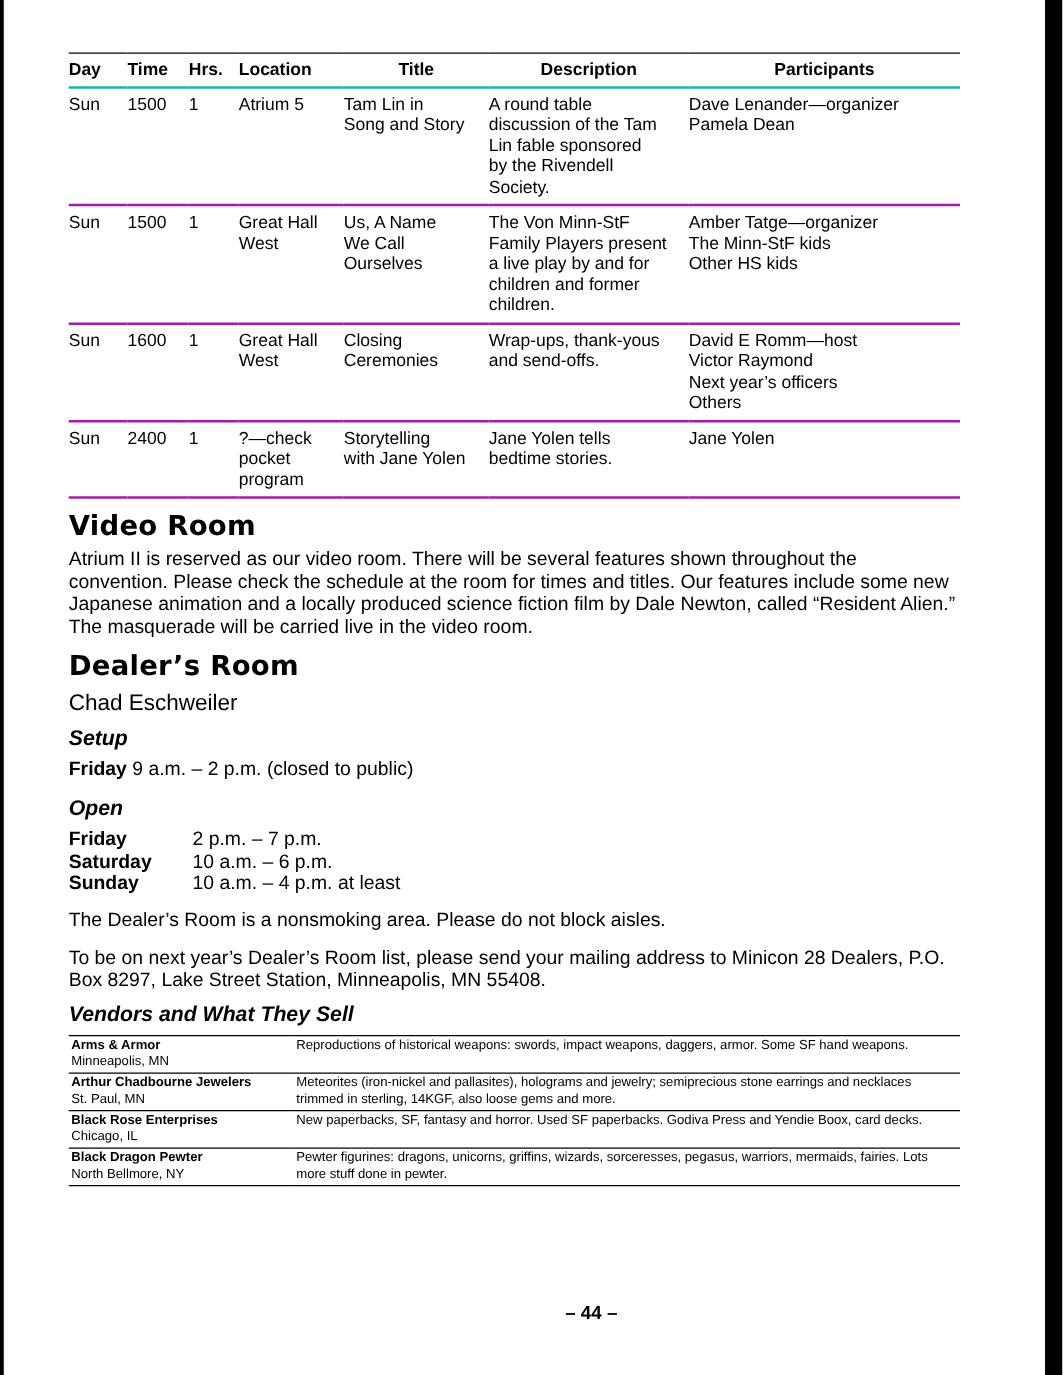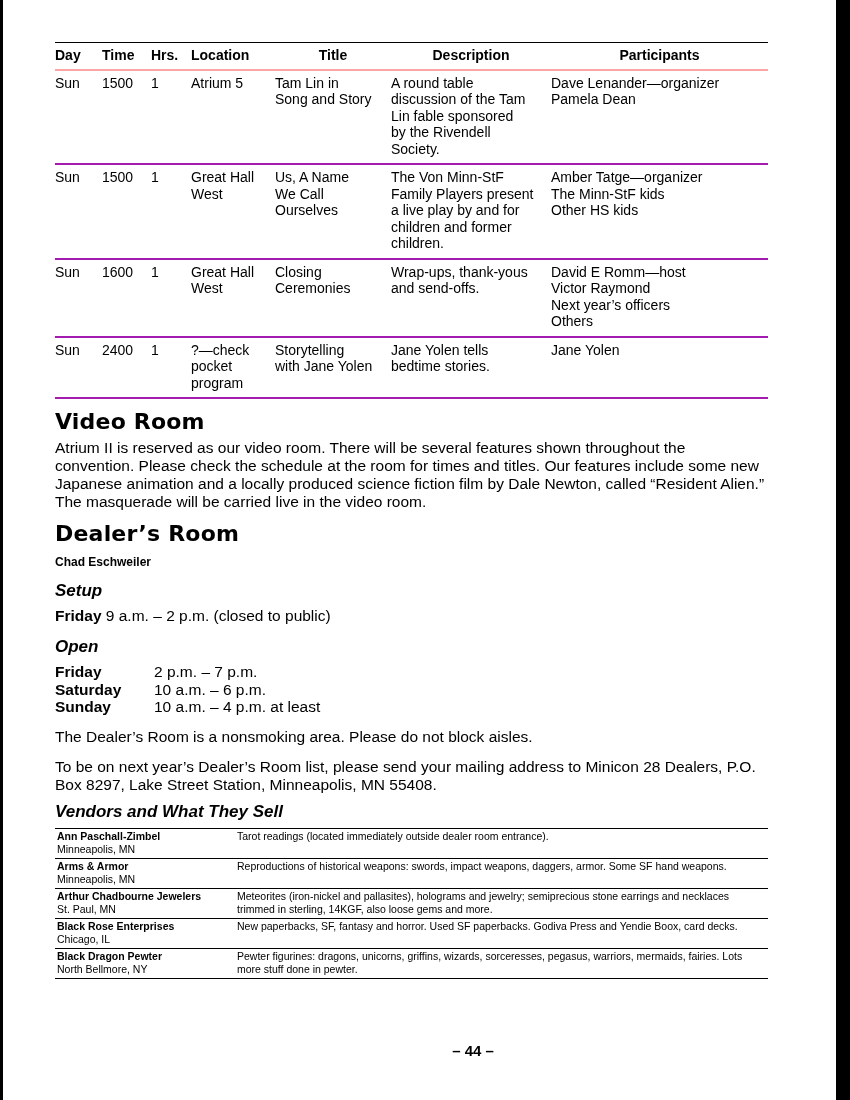--- a/index.html
+++ b/index.html
@@ -9,35 +9,35 @@
   }
   .edge-left { position: absolute; left: 0; top: 0; width: 3px; height: 1100px; background: #000; }
   .edge-right { position: absolute; left: 836px; top: 0; width: 14px; height: 1100px; background: #000; }
 
   .page { position: absolute; left: 55px; top: 42px; width: 712px; }
 
   
   table.sched { width: 713px; border-collapse: collapse; font-size: 14px; line-height: 16.5px; }
   table.sched th {
     font-weight: bold; font-size: 14px; text-align: left; padding: 4px 0 5px 0;
-    border-top: 1.5px solid #000; border-bottom: 2px solid #fca5a5;
+    border-top: 1.5px solid #000; border-bottom: 2px solid #14b8a6;
   }
   table.sched th.c { text-align: center; }
   table.sched td { vertical-align: top; padding: 4px 0 6px 0; border-bottom: 2px solid #a21caf; }
   .w-day { width: 47px; }
   .w-time { width: 49px; }
   .w-hrs { width: 40px; }
   .w-loc { width: 84px; }
   .w-title { width: 116px; }
   .w-desc { width: 160px; }
   .pl { white-space: pre-line; }
 
   h1.sec { font-family: "DejaVu Sans", sans-serif; font-weight: 900; font-size: 22px; letter-spacing: 0.2px; margin: 10px 0 4px 0; line-height: 26px; }
   p.body { font-size: 15.5px; line-height: 18px; margin: 0 0 6px 0; }
-  h2.sub { font-size: 12px; font-weight: bold; margin: 4px 0 8px 0; line-height: 22px; }
+  h2.sub { font-size: 18px; font-weight: normal; margin: 4px 0 8px 0; line-height: 22px; }
   h3.ital { font-size: 17px; font-weight: bold; font-style: italic; margin: 6px 0 6px 0; line-height: 20px; }
 
   .hours { display: grid; grid-template-columns: 99px auto; font-size: 15.5px; line-height: 17.5px; margin-bottom: 12px; }
   .hours .d { font-weight: bold; }
 
   
   table.vend { width: 713px; border-collapse: collapse; font-size: 10.5px; line-height: 13px; margin-top: 4px; }
   table.vend td { vertical-align: top; padding: 1px 0 2px 2px; border-bottom: 1.5px solid #000; }
   table.vend tr:first-child td { border-top: 1.5px solid #000; }
   .vname { font-weight: bold; }
@@ -149,27 +149,20 @@
     <span>10 a.m. – 4 p.m. at least</span>
   </div>
 
   <p class="body" style="margin-bottom:12px;">The Dealer’s Room is a nonsmoking area. Please do not block aisles.</p>
   <p class="body" style="margin-bottom:8px;">To be on next year’s Dealer’s Room list, please send your mailing address to Minicon 28 Dealers, P.O. Box 8297, Lake Street Station, Minneapolis, MN 55408.</p>
 
   <h3 class="ital">Vendors and What They Sell</h3>
 
   <table class="vend">
     <tbody>
-        <tr>
-      <td class="vcol1">
-            <div class="vname">Ann Paschall-Zimbel</div>
-            <div>Minneapolis, MN</div>
-          </td>
-      <td>Tarot readings (located immediately outside dealer room entrance).</td>
-    </tr>
     <tr>
       <td class="vcol1">
             <div class="vname">Arms &amp; Armor</div>
             <div>Minneapolis, MN</div>
           </td>
       <td>Reproductions of historical weapons: swords, impact weapons, daggers, armor. Some SF hand weapons.</td>
     </tr>
     <tr>
       <td class="vcol1">
             <div class="vname">Arthur Chadbourne Jewelers</div>

